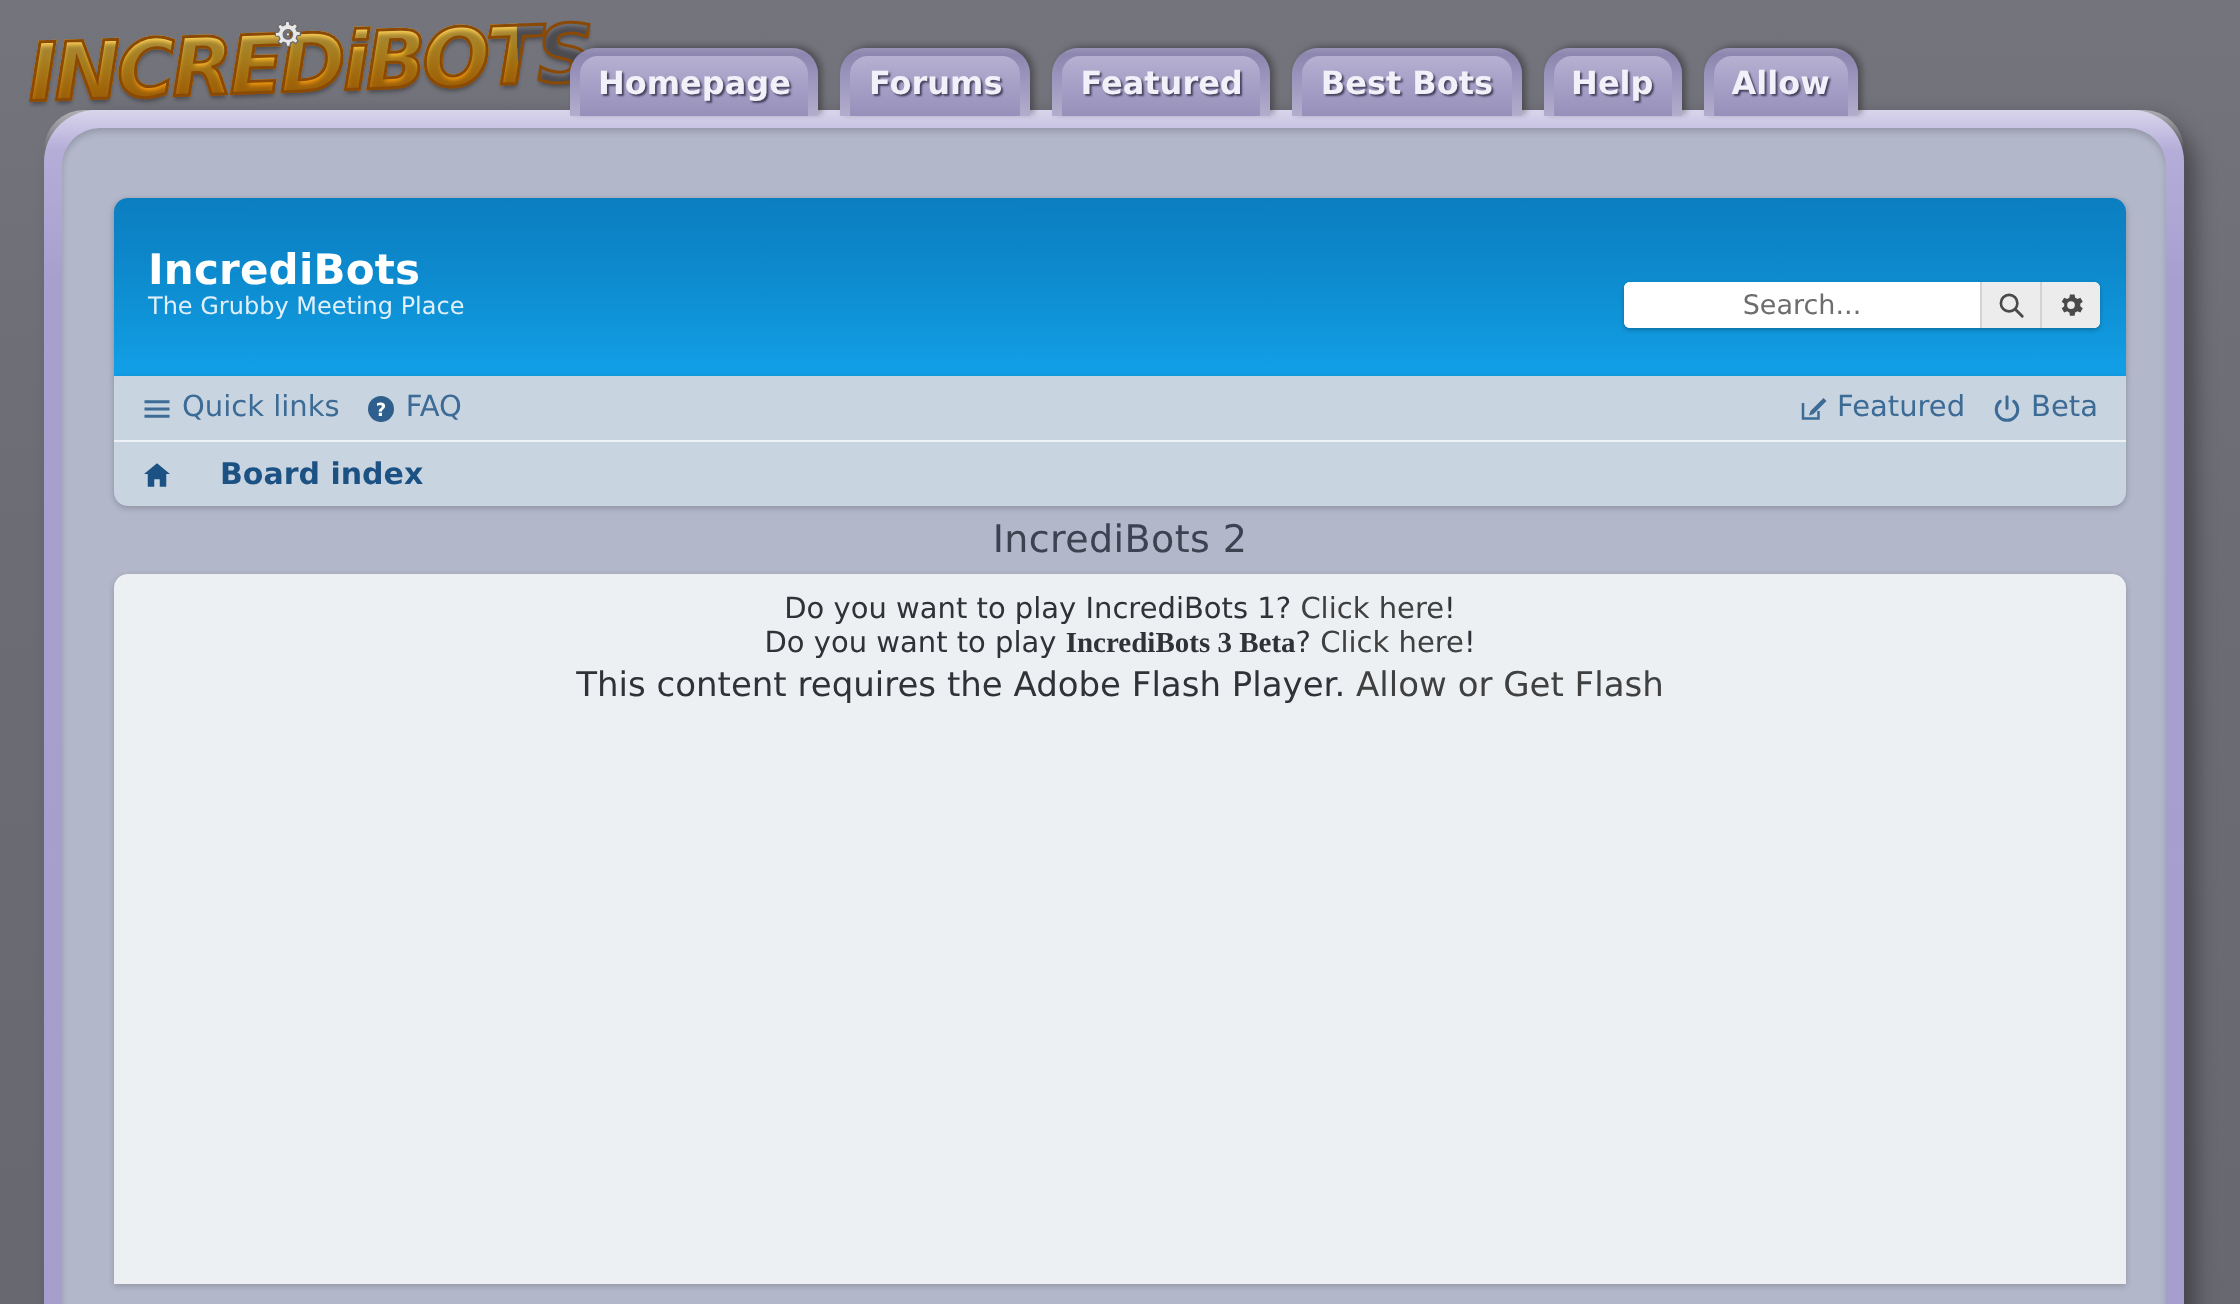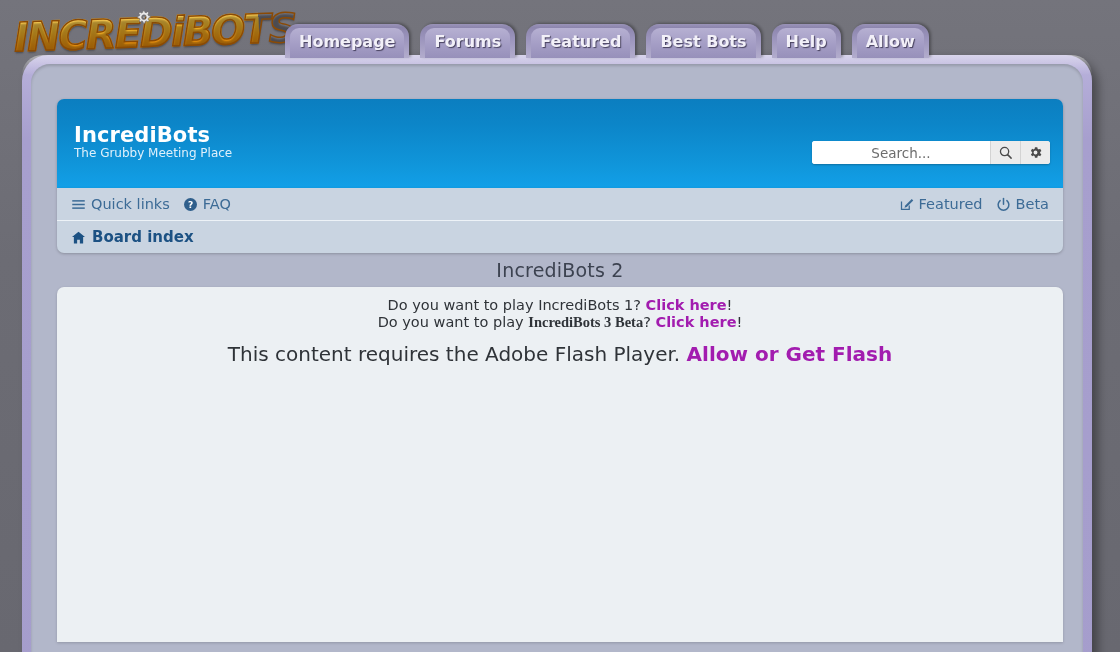--- a/index.html
+++ b/index.html
@@ -229,21 +229,21 @@
     margin: 0 -14px;
   }
   .navrow2 {
     height: 32px;
     display: flex;
     align-items: center;
   }
   .crumb {
     display: flex;
     align-items: center;
-    gap: 6px;
+    gap: 24px;
     color: #1c5183;
     font-size: 15px;
     font-weight: bold;
     text-decoration: none;
     cursor: pointer;
   }
 
   .page-title {
     height: 34px;
     display: flex;
@@ -262,26 +262,25 @@
     box-shadow: 0 1px 3px rgba(0,0,0,.18);
   }
   .c-line {
     text-align: center;
     color: #2f3338;
     font-size: 14.5px;
     line-height: 16.5px;
     margin-bottom: 0;
   }
   .c-line.second { margin-top: 0; }
-  .c-line.third { margin-top: 16px; font-size: 20px; }
+  .c-line.third { margin-top: 5px; font-size: 17px; }
   .c-link {
-    color: #a21caf;
+    color: #404040;
     text-decoration: none;
     cursor: pointer;
-    font-weight: bold;
   }
   .c-bold { font-weight: bold; font-family: Liberation Serif, serif; }
 
   svg { display: block; }
 </style>
 </head>
 <body>
 
 <div id="root">
 

